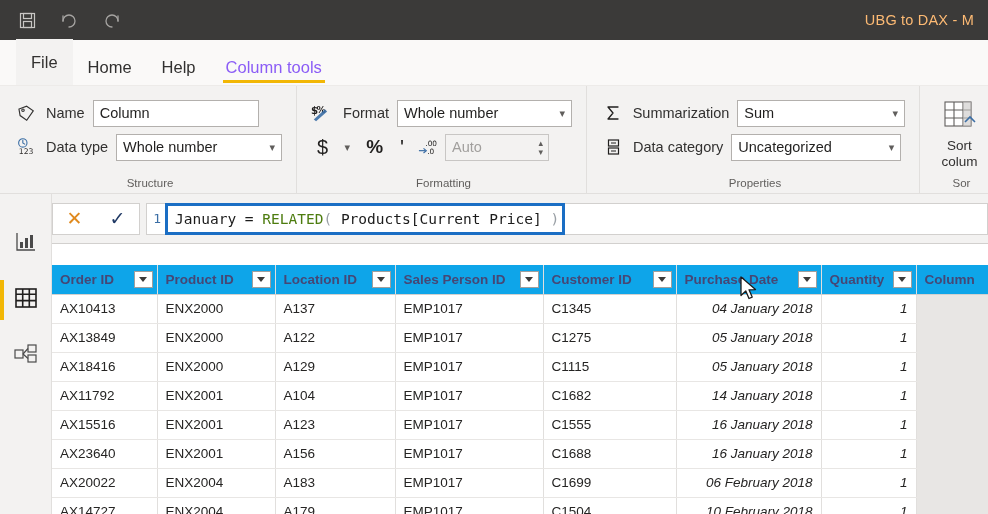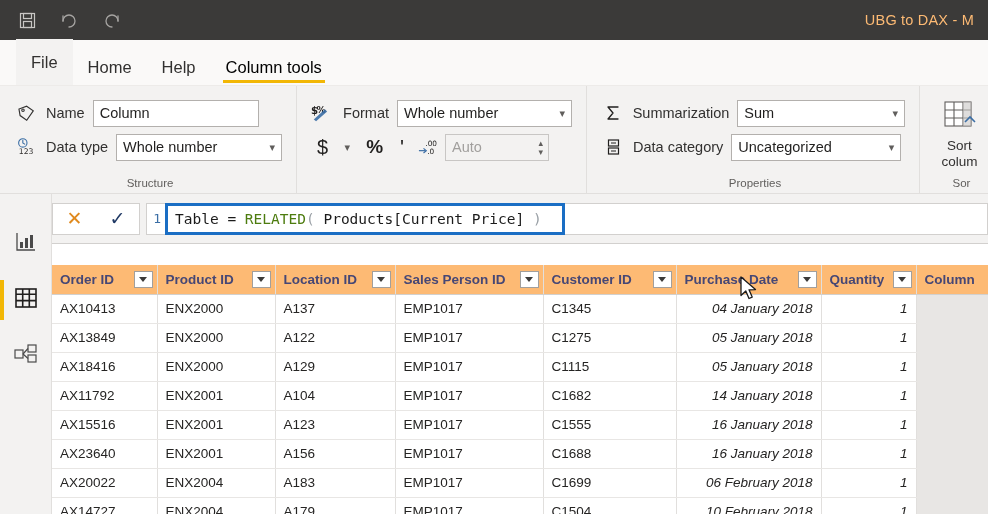--- a/index.html
+++ b/index.html
@@ -53,21 +53,21 @@
   .tab {
     position: relative;
     padding: 0 15px 10px 15px;
     font-size: 16.5px;
     color: #323130;
     line-height: 1;
     white-space: nowrap;
   }
   .tab.file { background: #f3f2f1; padding-top: 11px; padding-bottom: 11px; margin-bottom: 0; height:46px; display:flex; align-items:center;}
   .tab.amber { color: #d9a318; }
-  .tab.active { color: #000000; font-weight: normal; }
+  .tab.active { color: #8b5cf6; font-weight: normal; }
   .tab.active::after {
     content: "";
     position: absolute;
     left: 12px; right: 12px; bottom: 2px;
     height: 3px;
     background: #f2b705;
   }
 
   
   .ribbon {
@@ -231,21 +231,21 @@
     overflow: hidden;
   }
   table.grid {
     border-collapse: collapse;
     width: 100%;
     table-layout: fixed;
     font-size: 13.5px;
   }
   table.grid th {
     height: 29px;
-    background: #fdba74;
+    background: #0ea5e9;
     border-right: 1px solid #e1dfdd;
     border-bottom: 1px solid #d2d0ce;
     color: #464775;
     font-weight: bold;
     font-size: 13.5px;
     padding: 0 4px 0 8px;
     text-align: left;
     white-space: nowrap;
     position: relative;
     vertical-align: middle;
@@ -386,20 +386,21 @@
           </svg>
         </span>
         <span class="spinbox">
           <span>Auto</span>
           <span class="spin-arrows">
             <span>▴</span>
             <span>▾</span>
           </span>
         </span>
       </div>
+      <div class="rgroup-label">Formatting</div>
     </div>
 
     <div class="rgroup" style="width:333px">
       <div class="rrow">
         <span class="ricon">
           <svg width="18" height="18" viewBox="0 0 18 18" fill="none" stroke="#201f1e" stroke-width="1.3" stroke-linejoin="round" stroke-linecap="round">
             <path d="M14 3 L4 3 L9 9 L4 15 L14 15"></path>
           </svg>
         </span>
         <span class="rlabel">Summarization</span>
@@ -444,21 +445,21 @@
     </div>
   </div>
 
   <div class="fxstrip">
     <div class="fx-buttons">
       <span class="fx-x">✕</span>
       <span class="fx-check">✓</span>
     </div>
     <div class="fx-linewrap">
       <span class="fx-lineno">1</span>
-      <div class="fx-editor"><span>Table = </span><span class="tok-fn">RELATED</span><span class="tok-paren">(</span><span> Products[Current Price] </span><span class="tok-paren">)</span></div>
+      <div class="fx-editor"><span>January = </span><span class="tok-fn">RELATED</span><span class="tok-paren">(</span><span> Products[Current Price] </span><span class="tok-paren">)</span></div>
     </div>
   </div>
 
   <div class="rail">
     <div class="rail-item">
       <span>
         <svg width="22" height="22" viewBox="0 0 22 22" fill="none" stroke="#4a4a4a" stroke-width="1.3">
           <path d="M2 2 L2 19 L20 19"></path>
           <rect x="5" y="11" width="3" height="6" fill="#4a4a4a" stroke="none"></rect>
           <rect x="10" y="7" width="3" height="10" fill="#4a4a4a" stroke="none"></rect>

